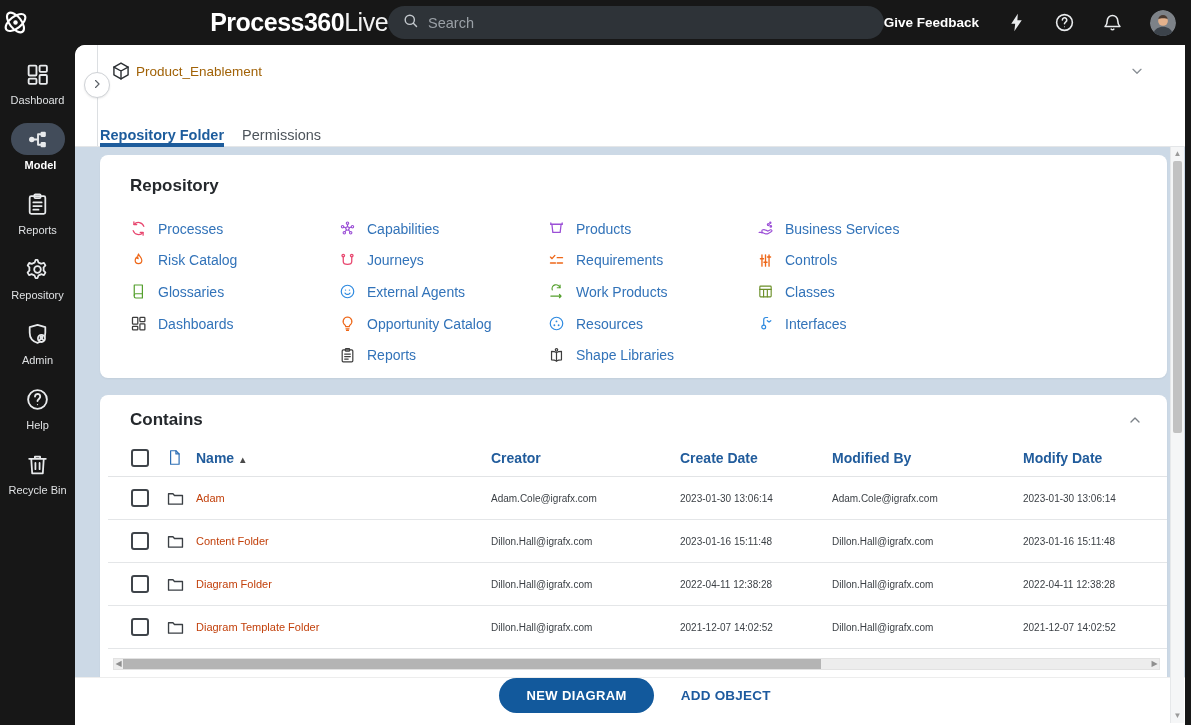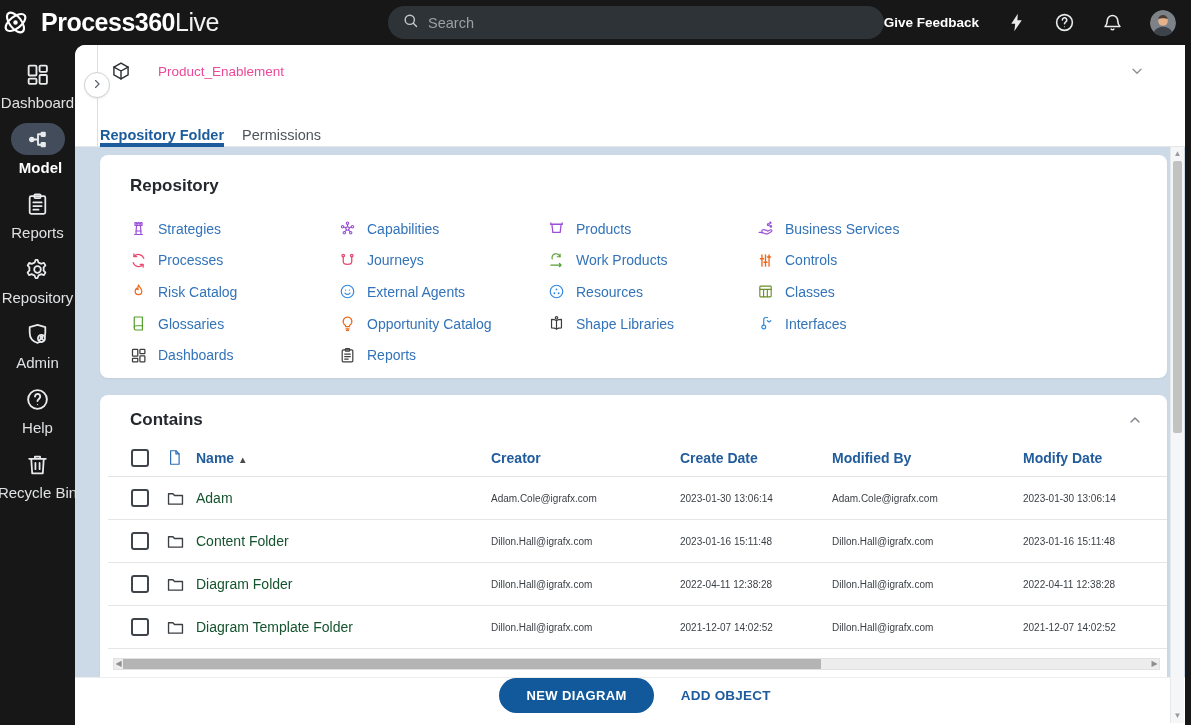--- a/index.html
+++ b/index.html
@@ -1,21 +1,21 @@
 <!DOCTYPE html>
 <html><head>
 <meta charset="utf-8">
 <style>
   * { margin:0; padding:0; box-sizing:border-box; }
   html,body { width:1191px; height:725px; background:#171717; font-family:"Liberation Sans", sans-serif; }
   .app { position:relative; width:1191px; height:725px; background:#171717; overflow:hidden; }
 
   
   .topbar { position:absolute; top:0; left:0; right:0; height:45px; background:#171717; display:flex; align-items:center; z-index:10; }
-  .logo-wrap { display:flex; align-items:center; gap:10px; padding-left:0; width:390px; }
+  .logo-wrap { display:flex; align-items:center; gap:10px; padding-left:0; width:390px;justify-content:space-between; }
   .logo-icon svg { width:31px; height:31px; display:block; }
   .logo-text { color:#fff; font-size:25px; letter-spacing:-0.5px; white-space:nowrap; }
   .logo-text b { font-weight:700; }
   .logo-text span.lt { font-weight:300; color:#f2f2f2; }
   .searchbar { width:498px; height:33px; background:#2e3338; border-radius:17px; display:flex; align-items:center; padding:0 14px; gap:9px; }
   .searchbar svg { width:17px; height:17px; color:#c3c8cd; flex:none; }
   .searchbar input { background:transparent; border:none; outline:none; color:#d6dade; font-size:14.5px; width:100%; font-family:"Liberation Sans",sans-serif; }
   .searchbar input::placeholder { color:#9aa0a6; }
   .topbar-right { margin-left:auto; display:flex; align-items:center; gap:27px; padding-right:15px; }
   .feedback { color:#fff; font-size:13.5px; font-weight:700; cursor:pointer; white-space:nowrap; }
@@ -23,31 +23,31 @@
   .tb-icon svg { width:21px; height:21px; }
   .avatar { width:26px; height:26px; border-radius:50%; overflow:hidden; cursor:pointer; }
   .avatar svg { width:26px; height:26px; display:block; }
 
   
   .sidebar { position:absolute; top:45px; left:0; width:75px; bottom:0; background:#171717; padding-top:13px; z-index:5; }
   .side-item { height:64px; display:flex; flex-direction:column; align-items:center; justify-content:flex-start; cursor:pointer; margin-bottom:1px; }
   .side-icon { height:32px; display:flex; align-items:center; justify-content:center; color:#e8eaec; }
   .side-icon svg { width:25px; height:25px; }
   .side-item.active .side-icon { width:54px; background:#424c5a; border-radius:16px; }
-  .side-label { margin-top:4px; font-size:15px; color:#dfe1e3; white-space:nowrap; }
+  .side-label { margin-top:4px; font-size:11px; color:#dfe1e3; white-space:nowrap; }
   .side-item.active .side-label { font-weight:700; color:#fff;padding-left:6px; }
 
   
   .main { position:absolute; top:45px; left:75px; right:6px; bottom:0; background:#fff; border-top-left-radius:10px; overflow:hidden; }
 
   .page-header { position:absolute; top:0; left:0; right:0; height:102px; background:#fff; border-bottom:1px solid #e4e6e8; }
   .page-header::before { content:''; position:absolute; left:22px; top:0; bottom:0; border-left:1px solid #dcdfe2; }
   .collapse-btn { position:absolute; left:9px; top:27px; width:26px; height:26px; border-radius:50%; background:#fff; border:1px solid #cfd2d6; color:#5a6066; display:flex; align-items:center; justify-content:center; cursor:pointer; z-index:3; box-shadow:0 1px 2px rgba(0,0,0,.08); }
   .collapse-btn svg { width:14px; height:14px; }
-  .title-row { position:absolute; top:16px; left:36px; display:flex; align-items:center; gap:27px; color:#ec4899; }
+  .title-row { position:absolute; top:16px; left:36px; display:flex; align-items:center; gap:5px; color:#a16207; }
   .title-row .obj-icon { color:#2b2f33; display:flex; }
   .title-row .obj-icon svg { width:20px; height:20px; }
   .page-title { font-size:13.5px; }
   .header-chevron { position:absolute; right:40px; top:18px; color:#8a9096; cursor:pointer; }
   .header-chevron svg { width:16px; height:16px; }
   .tabs { position:absolute; bottom:-1px; left:25px; display:flex; gap:18px; }
   .tab { font-size:14.5px; color:#4d545b; border-bottom:4px solid transparent; cursor:pointer; white-space:nowrap; }
   .tab.active { color:#1d5c9c; font-weight:700; border-bottom-color:#1d5c9c; }
 
   .content { position:absolute; top:102px; left:0; right:0; bottom:48px; background:#ccd9e6; }
@@ -70,21 +70,21 @@
   .trow { display:grid; grid-template-columns:35px 30px 295px 189px 152px 191px auto; align-items:center; padding-left:23px;margin-left:8px; }
   .thead { height:38px; border-bottom:1px solid #e2e4e6; }
   .tbody .trow { height:43px; border-bottom:1px solid #e4e6e8; }
   .th { font-size:14px; font-weight:700; color:#215c9c; display:flex; align-items:center; }
   .sort-arrow::after { content:"\25B4"; font-size:10px; color:#4a4a4a; margin-left:6px; }
   .cbx { width:18px; height:18px; border:2px solid #3f444a; border-radius:3px; background:#fff; cursor:pointer; }
   .cell-icon { display:flex; color:#3a3f44; }
   .cell-icon svg { width:19px; height:19px; }
   .th-doc { color:#2e6fb5; }
   .th-doc svg { width:17px; height:17px; }
-  .name-link { font-size:14px; color:#14532d; cursor:pointer; text-decoration:none; white-space:nowrap; }
+  .name-link { font-size:11px; color:#c2410c; cursor:pointer; text-decoration:none; white-space:nowrap; }
   .cell { font-size:10px; color:#3a3f44; white-space:nowrap; }
 
   .h-scroll { position:absolute; left:13px; right:7px; bottom:7px; height:12px; display:flex; align-items:center; background:#ededed; border:1px solid #e2e2e2; }
   .h-arrow { width:9px; color:#8f8f8f; font-size:8px; line-height:12px; text-align:center; flex:none; cursor:pointer; }
   .h-track { position:relative; flex:1; height:10px; }
   .h-thumb { position:absolute; left:0; top:0; height:10px; width:68%; background:#b4b4b4; cursor:pointer; }
 
   .v-scroll { position:absolute; top:102px; bottom:2px; right:1px; width:14px; background:#f5f6f7; border-left:1px solid #e6e8ea; z-index:8; }
   .v-arrow { position:absolute; left:0; right:0; text-align:center; color:#9a9a9a; font-size:8px; height:12px; line-height:12px; cursor:pointer; }
   .v-arrow.up { top:1px; } .v-arrow.down { bottom:1px; }
@@ -253,30 +253,20 @@
         </div>
     </div>
 
     <div class="content">
 
       <section class="panel repo-panel">
         <h2>Repository</h2>
         <div class="links-grid" id="links-grid">
             <div class="links-col">
               <a class="rep-link">
-                <span class="link-icon" style="color: rgb(155, 79, 214);">
-                  <svg viewBox="0 0 24 24" fill="none" stroke="currentColor" stroke-linecap="round" stroke-linejoin="round" stroke-width="1.7">
-                    <path d="M7 3.5h2.1v1.9h1.9V3.5h2v1.9h1.9V3.5H17v4H7z"></path>
-                    <path d="M9.3 7.5l-.7 8h6.8l-.7-8"></path>
-                    <path d="M6.5 20.5h11M8.6 15.5v5M15.4 15.5v5"></path>
-                  </svg>
-                </span>
-                <span class="link-label">Strategies</span>
-              </a>
-              <a class="rep-link">
                 <span class="link-icon" style="color: rgb(232, 71, 111);">
                   <svg viewBox="0 0 24 24" fill="none" stroke="currentColor" stroke-linecap="round" stroke-linejoin="round" stroke-width="1.8">
                     <path d="M19.5 9A8 8 0 005.8 6.2"></path>
                     <path d="M5.5 2.5v4h4"></path>
                     <path d="M4.5 15a8 8 0 0013.7 2.8"></path>
                     <path d="M18.5 21.5v-4h-4"></path>
                   </svg>
                 </span>
                 <span class="link-label">Processes</span>
               </a>
@@ -367,20 +357,31 @@
             </div>
             <div class="links-col">
               <a class="rep-link">
                 <span class="link-icon" style="color: rgb(155, 79, 214);">
                   <svg viewBox="0 0 24 24" fill="none" stroke="currentColor" stroke-linecap="round" stroke-linejoin="round" stroke-width="1.8">
                     <path d="M4 6h16M5.5 6l1.3 11.5h10.4L18.5 6"></path>
                     <path d="M4 6V4.2M20 6V4.2"></path>
                   </svg>
                 </span>
                 <span class="link-label">Products</span>
+              </a>
+              <a class="rep-link">
+                <span class="link-icon" style="color: rgb(238, 103, 24);">
+                  <svg viewBox="0 0 24 24" fill="none" stroke="currentColor" stroke-linecap="round" stroke-linejoin="round" stroke-width="1.9">
+                    <path d="M3.5 7.2l2.2 2.2 4-4.6"></path>
+                    <path d="M13 8h7.5"></path>
+                    <path d="M3.5 15.5h7"></path>
+                    <path d="M13 15.5h7.5"></path>
+                  </svg>
+                </span>
+                <span class="link-label">Requirements</span>
               </a>
               <a class="rep-link">
                 <span class="link-icon" style="color: rgb(85, 160, 46);">
                   <svg viewBox="0 0 24 24" fill="none" stroke="currentColor" stroke-linecap="round" stroke-linejoin="round" stroke-width="1.7">
                     <path d="M16.8 6.5A5.5 5.5 0 106 9.8"></path>
                     <path d="M17 2.8v3.9h-3.9"></path>
                     <path d="M4 18.5h14.5l-2.3-2.3M18.5 18.5l-2.3 2.3"></path>
                   </svg>
                 </span>
                 <span class="link-label">Work Products</span>

